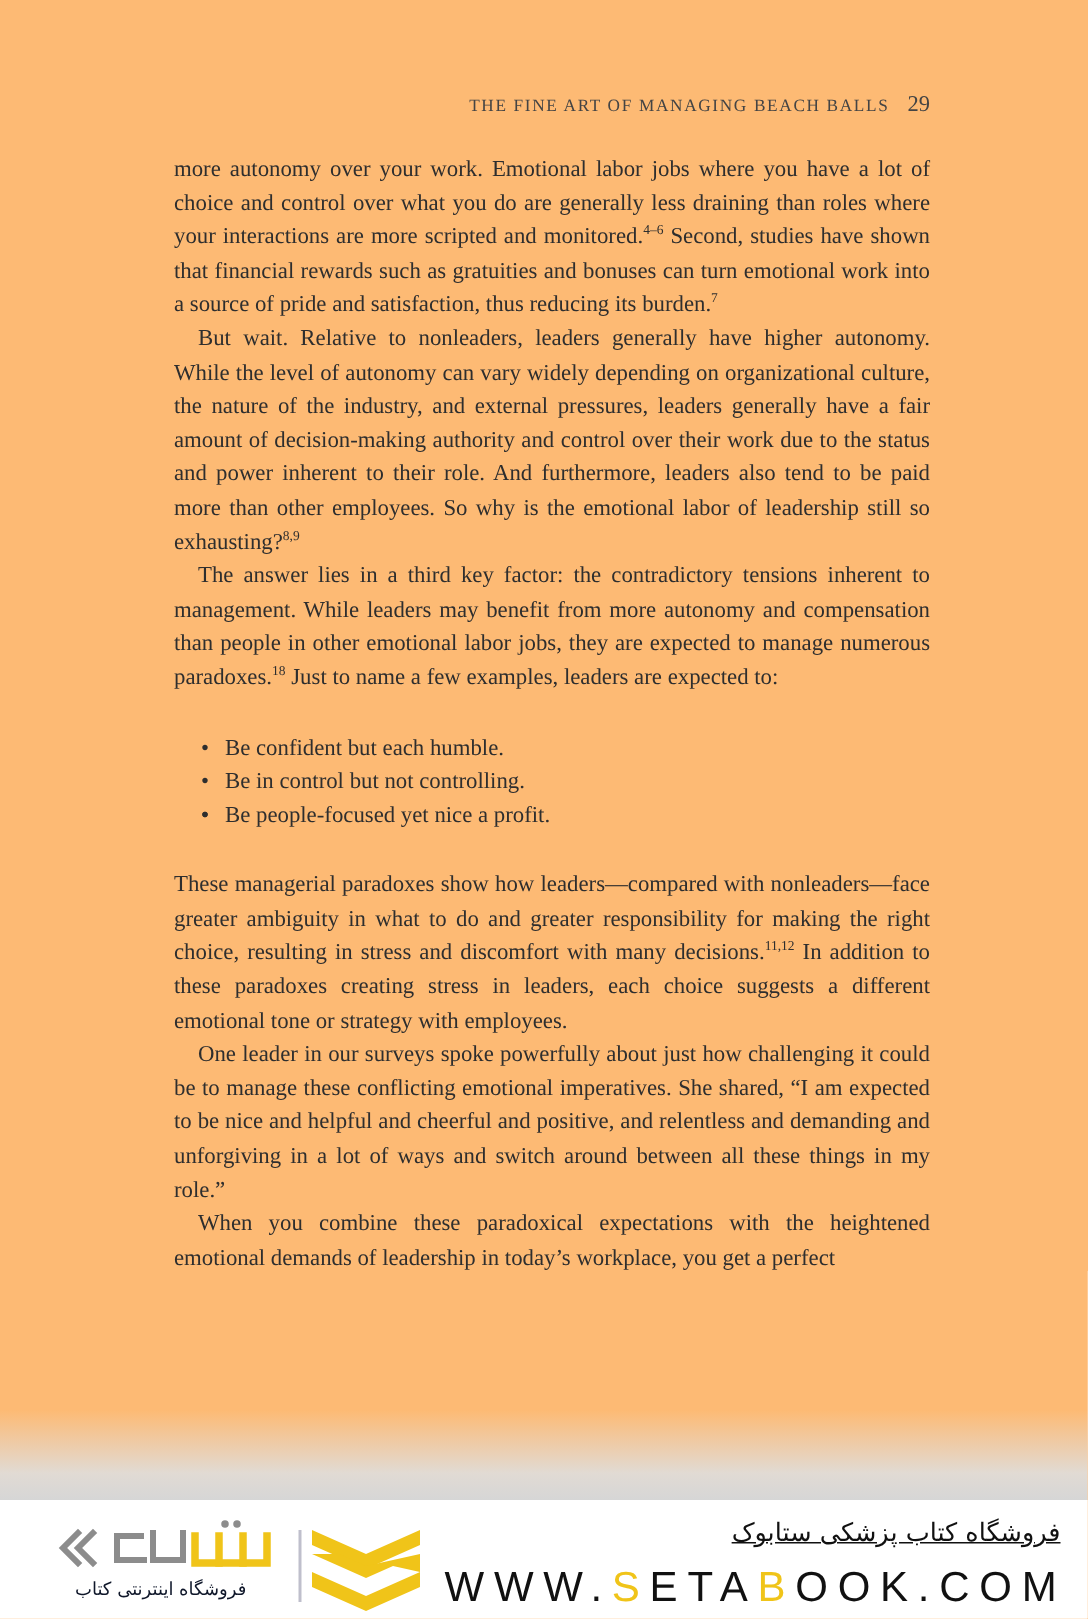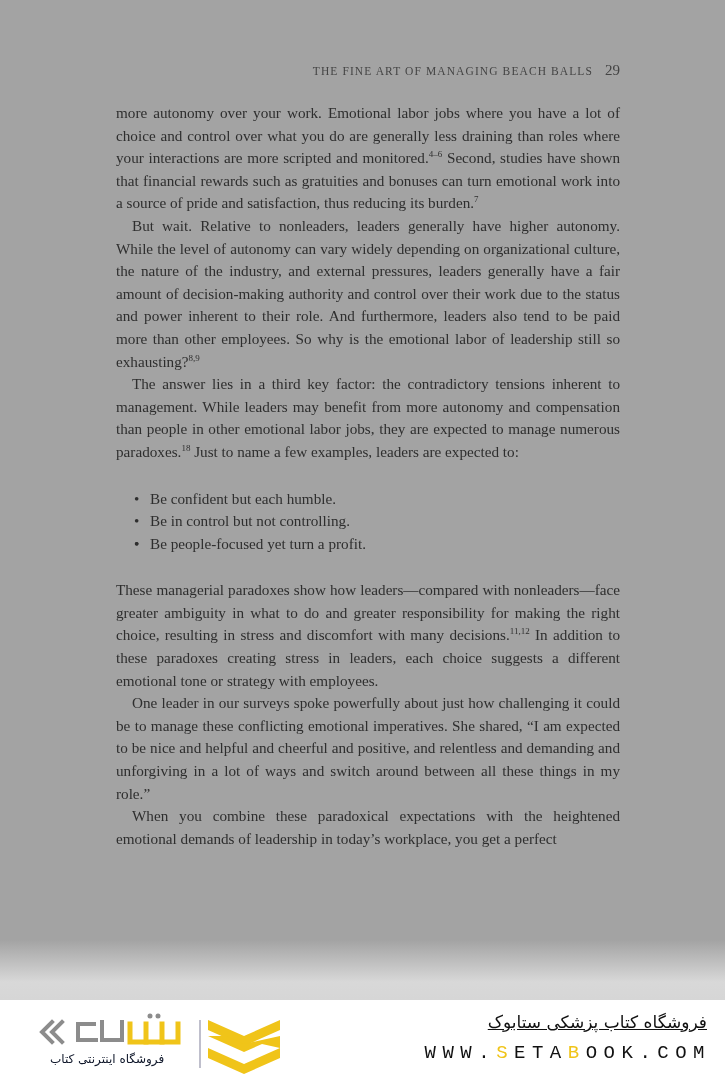--- a/index.html
+++ b/index.html
@@ -4,21 +4,21 @@
 <style>
   html, body { margin: 0; padding: 0; }
   body {
     width: 725px; height: 1079px; position: relative; overflow: hidden;
     background: #ffffff;
     font-family: "Liberation Serif", "DejaVu Serif", serif;
     color: #2a2a2a;
   }
   .page {
     position: absolute; left: 0; top: 0; width: 725px; height: 1000px;
-    background: #a3a3a3;
+    background: #fdba74;
   }
   .page-fade {
     position: absolute; left: 0; top: 940px; width: 725px; height: 60px;
     background: linear-gradient(to bottom, rgba(255,255,255,0) 0%, rgba(222,222,222,0.9) 70%, #d6d6d6 100%);
     pointer-events: none;
   }
   .running-head {
     position: absolute; top: 62px; left: 290px; width: 330px;
     text-align: right; font-size: 11.5px; letter-spacing: 1.1px; color: #444;
   }
@@ -47,22 +47,22 @@
     position: absolute; left: 20px; top: 40px; font-family: "DejaVu Sans", sans-serif;
     font-size: 12px; color: #0f172a; direction: rtl;
   }
   .logo-divider { position: absolute; left: 169px; top: 8px; width: 2px; height: 48px; background: #bfbfcc; }
   .logo-mark { position: absolute; left: 178px; top: 2px; }
   .store-name {
     position: absolute; right: 18px; top: 12px; font-family: "DejaVu Sans", sans-serif;
     font-size: 17px; color: #111; direction: rtl; text-decoration: underline;
   }
   .store-url {
-    position: absolute; right: 14px; top: 42px; font-family: Liberation Mono, monospace;
-    font-size: 19px; letter-spacing: 6.5px; color: #111; text-align: right;
+    position: absolute; right: 14px; top: 42px; font-family: Liberation Sans, sans-serif;
+    font-size: 28px; letter-spacing: 6.5px; color: #111; text-align: right;
   }
   .store-url .hl { color: #f0c419; }
 </style>
 </head>
 <body>
 
 <div class="page">
   <div class="running-head">
     <span>THE FINE ART OF MANAGING BEACH BALLS</span><span class="folio">29</span>
   </div>
@@ -70,21 +70,21 @@
   <div class="body-text">
     <div id="paras-before">
         <p><span>more autonomy over your work. Emotional labor jobs where you have a lot of choice and control over what you do are generally less draining than roles where your interactions are more scripted and monitored.</span><sup>4–6</sup><span> Second, studies have shown that financial rewards such as gratuities and bonuses can turn emotional work into a source of pride and satisfaction, thus reducing its burden.</span><sup>7</sup></p>
         <p class="indent"><span>But wait. Relative to nonleaders, leaders generally have higher autonomy. While the level of autonomy can vary widely depending on organizational culture, the nature of the industry, and external pressures, leaders generally have a fair amount of decision-making authority and control over their work due to the status and power inherent to their role. And furthermore, leaders also tend to be paid more than other employees. So why is the emotional labor of leadership still so exhausting?</span><sup>8,9</sup></p>
         <p class="indent"><span>The answer lies in a third key factor: the contradictory tensions inherent to management. While leaders may benefit from more autonomy and compensation than people in other emotional labor jobs, they are expected to manage numerous paradoxes.</span><sup>18</sup><span> Just to name a few examples, leaders are expected to:</span></p>
       </div>
     <ul class="bullets" id="bullet-list">
         <li><span class="dot">•</span><span>Be confident but each humble.</span></li>
         <li><span class="dot">•</span><span>Be in control but not controlling.</span></li>
         <li><span class="dot">•</span></li>
-        <li><span class="dot">•</span><span>Be people-focused yet turn a profit.</span></li>
+        <li><span class="dot">•</span><span>Be people-focused yet nice a profit.</span></li>
       </ul>
     <div id="paras-after">
         <p><span>These managerial paradoxes show how leaders—compared with nonleaders—face greater ambiguity in what to do and greater responsibility for making the right choice, resulting in stress and discomfort with many decisions.</span><sup>11,12</sup><span> In addition to these paradoxes creating stress in leaders, each choice suggests a different emotional tone or strategy with employees.</span></p>
         <p class="indent"><span>One leader in our surveys spoke powerfully about just how challenging it could be to manage these conflicting emotional imperatives. She shared, “I am expected to be nice and helpful and cheerful and positive, and relentless and demanding and unforgiving in a lot of ways and switch around between all these things in my role.”</span></p>
         <p class="indent"><span>When you combine these paradoxical expectations with the heightened emotional demands of leadership in today’s workplace, you get a perfect</span></p>
       </div>
   </div>
 
   <div class="page-fade"></div>
 </div>

